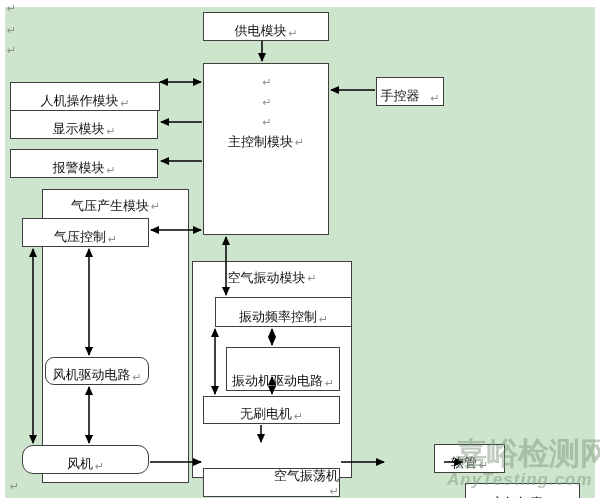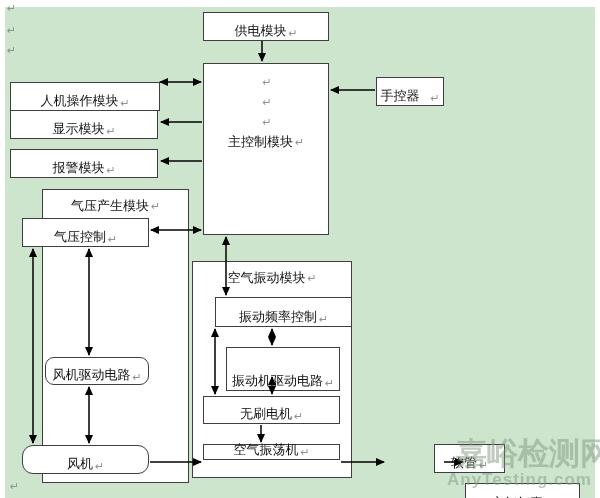--- a/index.html
+++ b/index.html
@@ -83,20 +83,21 @@
     letter-spacing:0px;
     color:rgba(125,148,125,0.48);
     z-index:5;
     white-space:nowrap;
   }
   .watermark-en{
     position:absolute;
     left:447px;top:470px;
     font-size:17px;
     font-weight:bold;
+    font-style:italic;
     letter-spacing:1px;
     color:rgba(135,158,135,0.55);
     z-index:5;
     white-space:nowrap;
   }
 </style>
 </head>
 <body>
 
 <div class="page">
@@ -161,21 +162,21 @@
       <span class="pilcrow">↵</span>
   </div>
   <div class="box" style="left:226px;top:347px;width:114px;height:44px;">
     <span>振动机驱动电路</span>
       <span class="pilcrow">↵</span>
   </div>
   <div class="box" style="left:203px;top:396px;width:137px;height:28px;">
     <span>无刷电机</span>
       <span class="pilcrow">↵</span>
   </div>
-  <div class="box" style="left:203px;top:444px;width:137px;height:16px;">
+  <div class="box" style="left:203px;top:468px;width:137px;height:29px;flex-direction:column;">
     <span>空气振荡机</span>
       <span class="pilcrow">↵</span>
   </div>
 
   <div class="box" style="left:386px;top:444px;width:71px;height:29px;margin-left:48px;">
     <span>软管</span>
       <span class="pilcrow">↵</span>
   </div>
   <div class="box" style="left:465px;top:443px;width:115px;height:30px;margin-top:40px;">
     <span>充气气囊</span>

